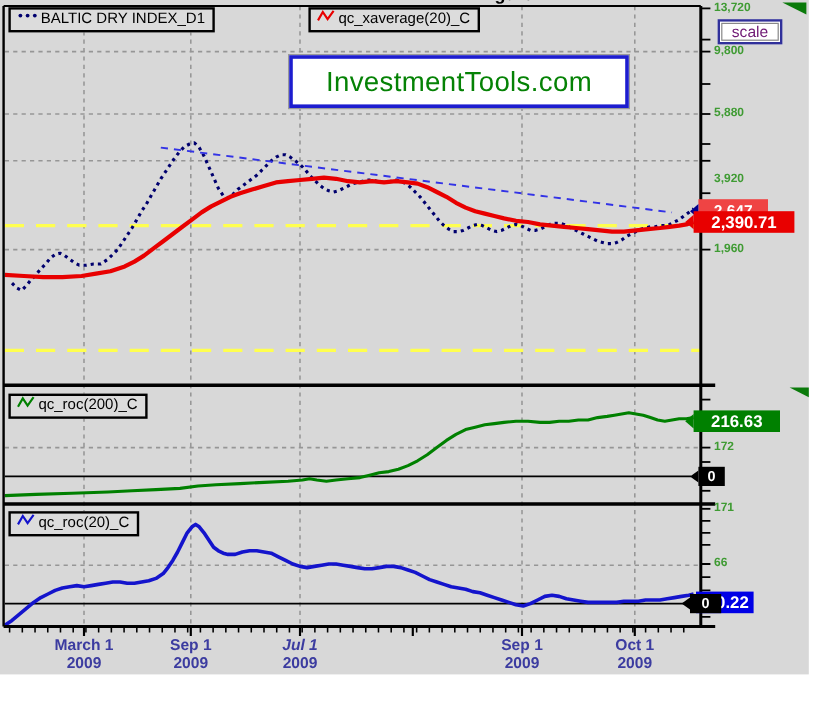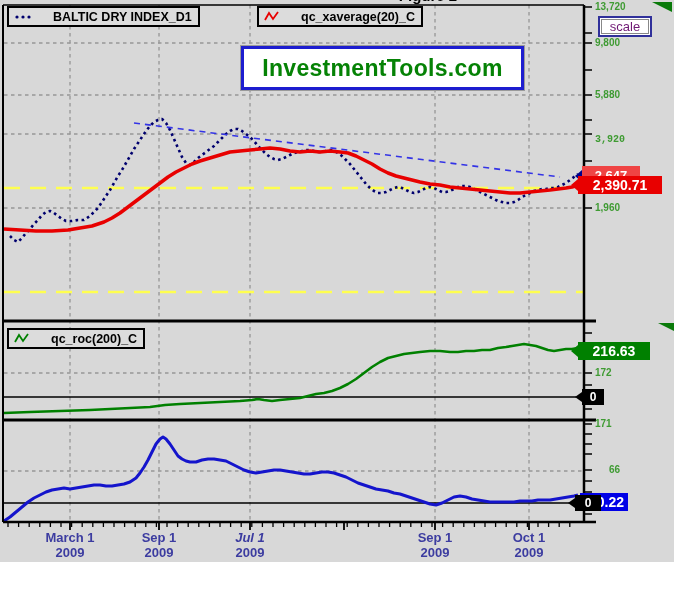--- a/index.html
+++ b/index.html
@@ -5,32 +5,32 @@
   html,body{margin:0;padding:0;background:#fff;}
   #stage{position:relative;width:684px;height:602px;background:#fff;overflow:hidden;
          font-family:"Liberation Sans",sans-serif;}
   #canvas{position:absolute;left:0;top:0;width:674px;height:562px;background:#d8d8d8;}
   #chart-svg{position:absolute;left:0;top:0;}
   #labels{position:absolute;left:0;top:0;width:684px;height:602px;pointer-events:none;}
 
   .figcap{position:absolute;left:368px;top:-13px;width:120px;text-align:center;
           font-weight:bold;font-size:15px;color:#000;}
 
-  .legend{position:absolute;height:17px;display:flex;align-items:center;gap:21px;
+  .legend{position:absolute;height:17px;display:flex;gap:2px;
           padding:0 6px 0 5px;background:#dcdcdc;border:2px solid #000;
-          font-size:12.5px;font-weight:bold;color:#000;}
+          font-size:12.5px;font-weight:normal;color:#000;}
   .lg-bdi{left:7px;top:6px;}
   .lg-xavg{left:213px;top:6px;margin-left:44px;}
   .lg-roc200{left:7px;top:328px;}
   .lg-roc20{left:7px;top:426px;}
 
   .watermark{position:absolute;left:241px;top:46px;width:277px;height:38px;
              background:#fff;border:3px solid #1d1dcf;box-shadow:0 0 0 1px #9a9a9a;
              display:flex;align-items:center;justify-content:center;
-             color:#058205;font-weight:bold;font-size:23px;letter-spacing:0.3px;}
+             color:#058205;font-weight:normal;font-size:23px;letter-spacing:0.3px;}
 
   .scalebtn{position:absolute;left:598px;top:16px;width:50px;height:17px;
             background:#fff;border:2px solid #30309a;outline:1px solid #888;outline-offset:-4px;
             display:flex;align-items:center;justify-content:center;
             font-size:13px;color:#701a75;}
 
   .ylab{position:absolute;left:595px;width:70px;height:16px;line-height:16px;
         font-size:10px;font-weight:bold;color:#3f9b33;text-align:left;}
   .xlab{position:absolute;width:70px;text-align:center;font-size:13px;font-weight:bold;color:#3c3ca0;line-height:15px;}
 
@@ -193,44 +193,50 @@
     <span>qc_xaverage(20)_C</span>
   </div>
 
   <div class="legend lg-roc200">
     <svg width="16" height="11">
       <polyline points="1,9 5,2 9,8 14,1" fill="none" stroke-width="1.8" stroke="#008000"></polyline>
     </svg>
     <span>qc_roc(200)_C</span>
   </div>
 
+  <div class="legend lg-roc20">
+    <svg width="16" height="11">
+      <polyline points="1,9 5,2 9,8 14,1" fill="none" stroke-width="1.8" stroke="#1414cc"></polyline>
+    </svg>
+    <span>qc_roc(20)_C</span>
+  </div>
 
   <div class="watermark">InvestmentTools.com</div>
 
   <div class="scalebtn">scale</div>
 
   <div class="tri tri-main"></div>
   <div class="tri tri-p2"></div>
 
   <div class="vbox vb-close"><span class="arr"></span><span>2,647</span></div>
   <div class="vbox vb-avg"><span class="arr"></span><span>2,390.71</span></div>
   <div class="vbox vb-roc200"><span class="arr"></span><span>216.63</span></div>
   <div class="vbox vb-zero2"><span class="arr"></span><span>0</span></div>
   <div class="vbox vb-roc20"><span class="arr"></span><span>0.22</span></div>
   <div class="vbox vb-zero3"><span class="arr"></span><span>0</span></div>
 
   <div id="labels">
       <div class="ylab" style="top: -1px;">13,720</div>
       <div class="ylab" style="top: 35px;">9,800</div>
       <div class="ylab" style="top: 87px;">5,880</div>
-      <div class="ylab" style="top: 132px; font-family: Liberation Mono, monospace;">3,920</div>
+      <div class="ylab" style="top: 142px;">3,920</div>
       <div class="ylab" style="top: 200px;">1,960</div>
       <div class="ylab" style="top: 365px;">172</div>
       <div class="ylab" style="top: 416px;">171</div>
-      <div class="ylab" style="top: 462px; margin-left: 14px;">66</div>
+      <div class="ylab" style="top: 462px;">66</div>
       <div class="xlab" style="left: 35px; top: 530px;">March 1</div>
       <div class="xlab" style="left: 35px; top: 545px;">2009</div>
       <div class="xlab" style="left: 124px; top: 530px;">Sep 1</div>
       <div class="xlab" style="left: 124px; top: 545px;">2009</div>
       <div class="xlab" style="left: 215px; top: 530px; font-style: italic;">Jul 1</div>
       <div class="xlab" style="left: 215px; top: 545px;">2009</div>
       <div class="xlab" style="left: 400px; top: 530px;">Sep 1</div>
       <div class="xlab" style="left: 400px; top: 545px;">2009</div>
       <div class="xlab" style="left: 494px; top: 530px;">Oct 1</div>
       <div class="xlab" style="left: 494px; top: 545px;">2009</div>

